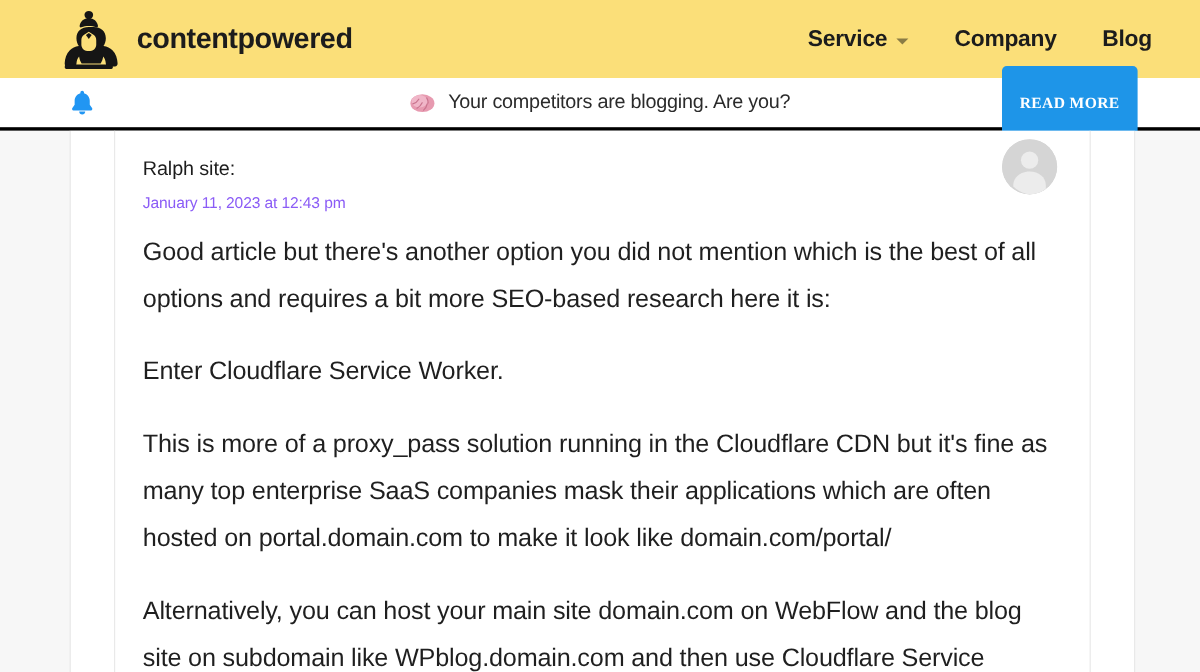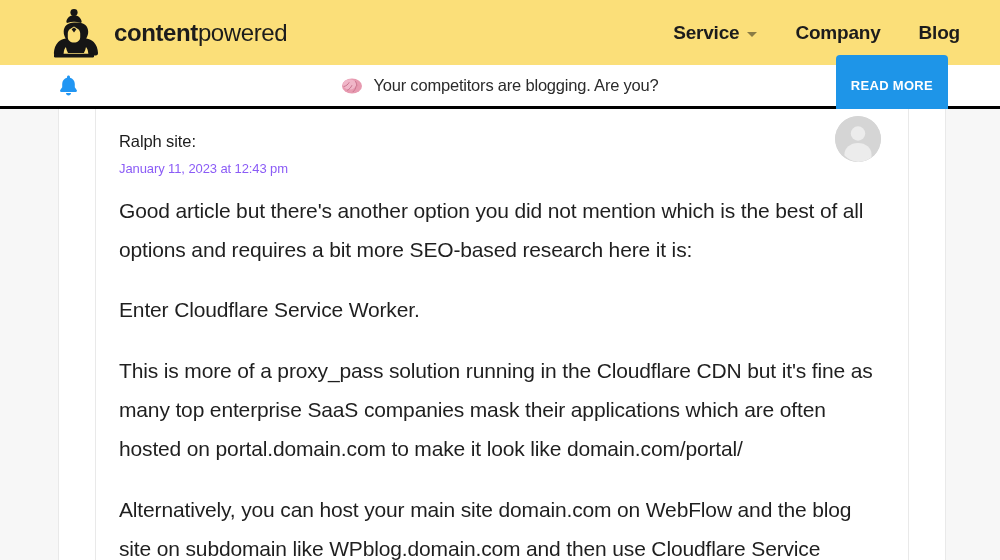--- a/index.html
+++ b/index.html
@@ -36,21 +36,21 @@
     display: block;
   }
   .brand-text {
     margin-left: 14px;
     font-size: 24px;
     letter-spacing: -0.4px;
     color: #1c1c1c;
     white-space: nowrap;
   }
   .brand-text .b1 { font-weight: bold; }
-  .brand-text .b2 { font-weight: normal; margin-top: 39px; }
+  .brand-text .b2 { font-weight: bold; margin-top: 39px; }
 
   .main-nav {
     position: absolute;
     right: 40px;
     top: 0;
     height: 66px;
     display: flex;
     align-items: center;
     gap: 38px;
   }
@@ -117,21 +117,21 @@
     right: 52px;
     background: #1e95e8;
     color: #ffffff;
     font-size: 13px;
     font-weight: bold;
     letter-spacing: 0.3px;
     padding: 23px 15px;
     border-radius: 4px;
     border: none;
     cursor: pointer;
-    font-family: Liberation Sans, sans-serif;
+    font-family: Liberation Serif, serif;
   }
 
   
   .page-body {
     position: relative;
     height: 451px;
     background: #f7f7f7;
     box-sizing: border-box;
   }
   .rail {

